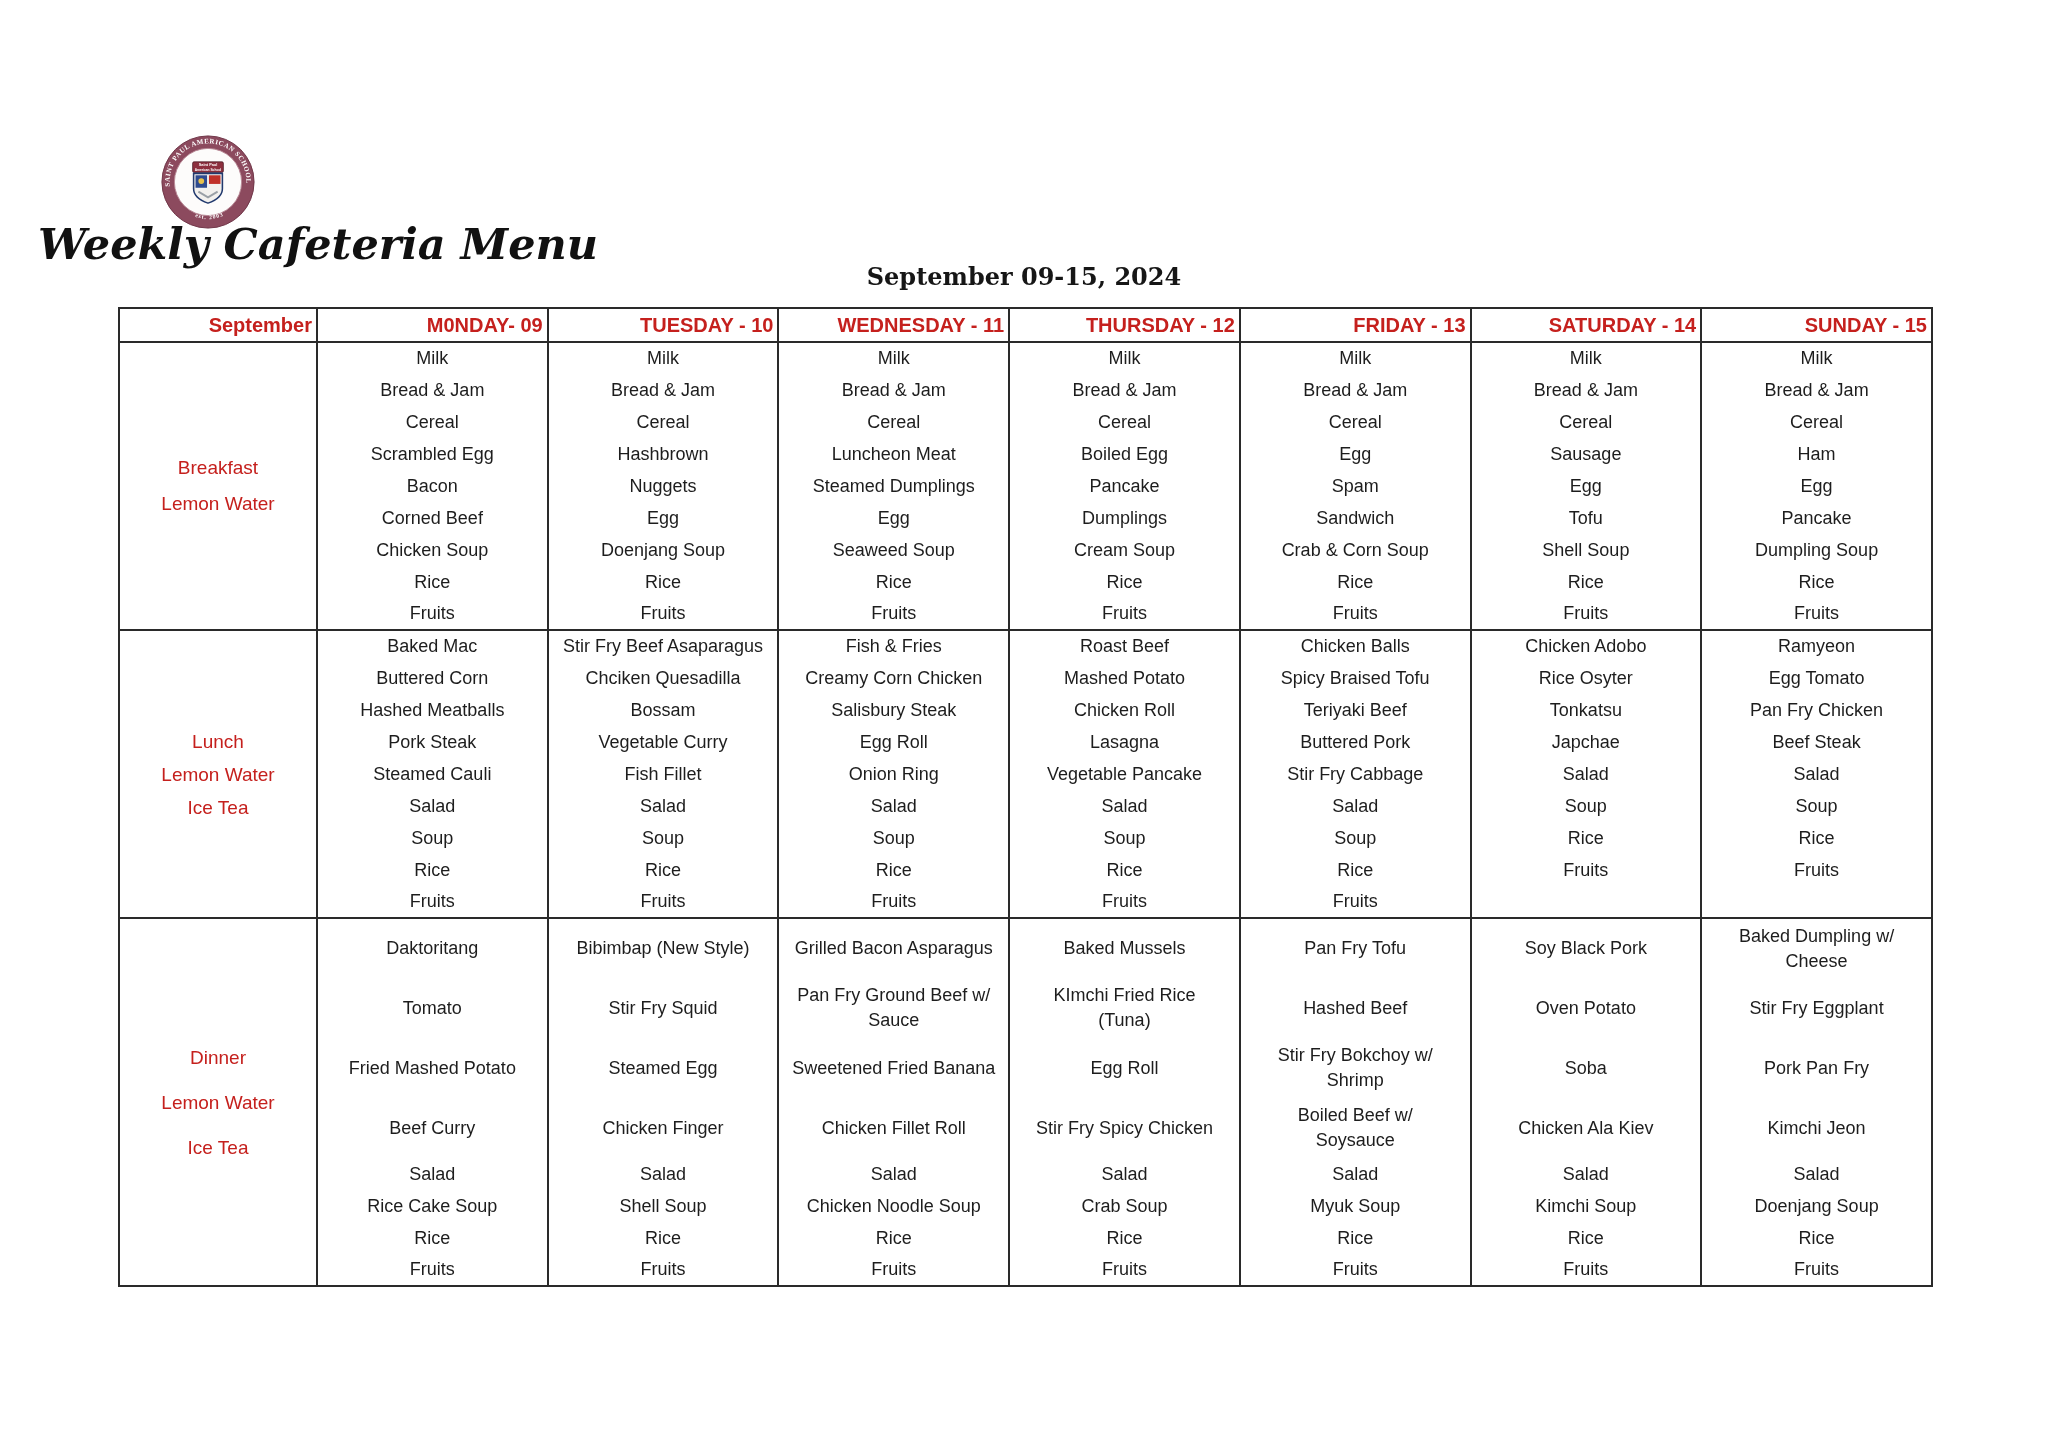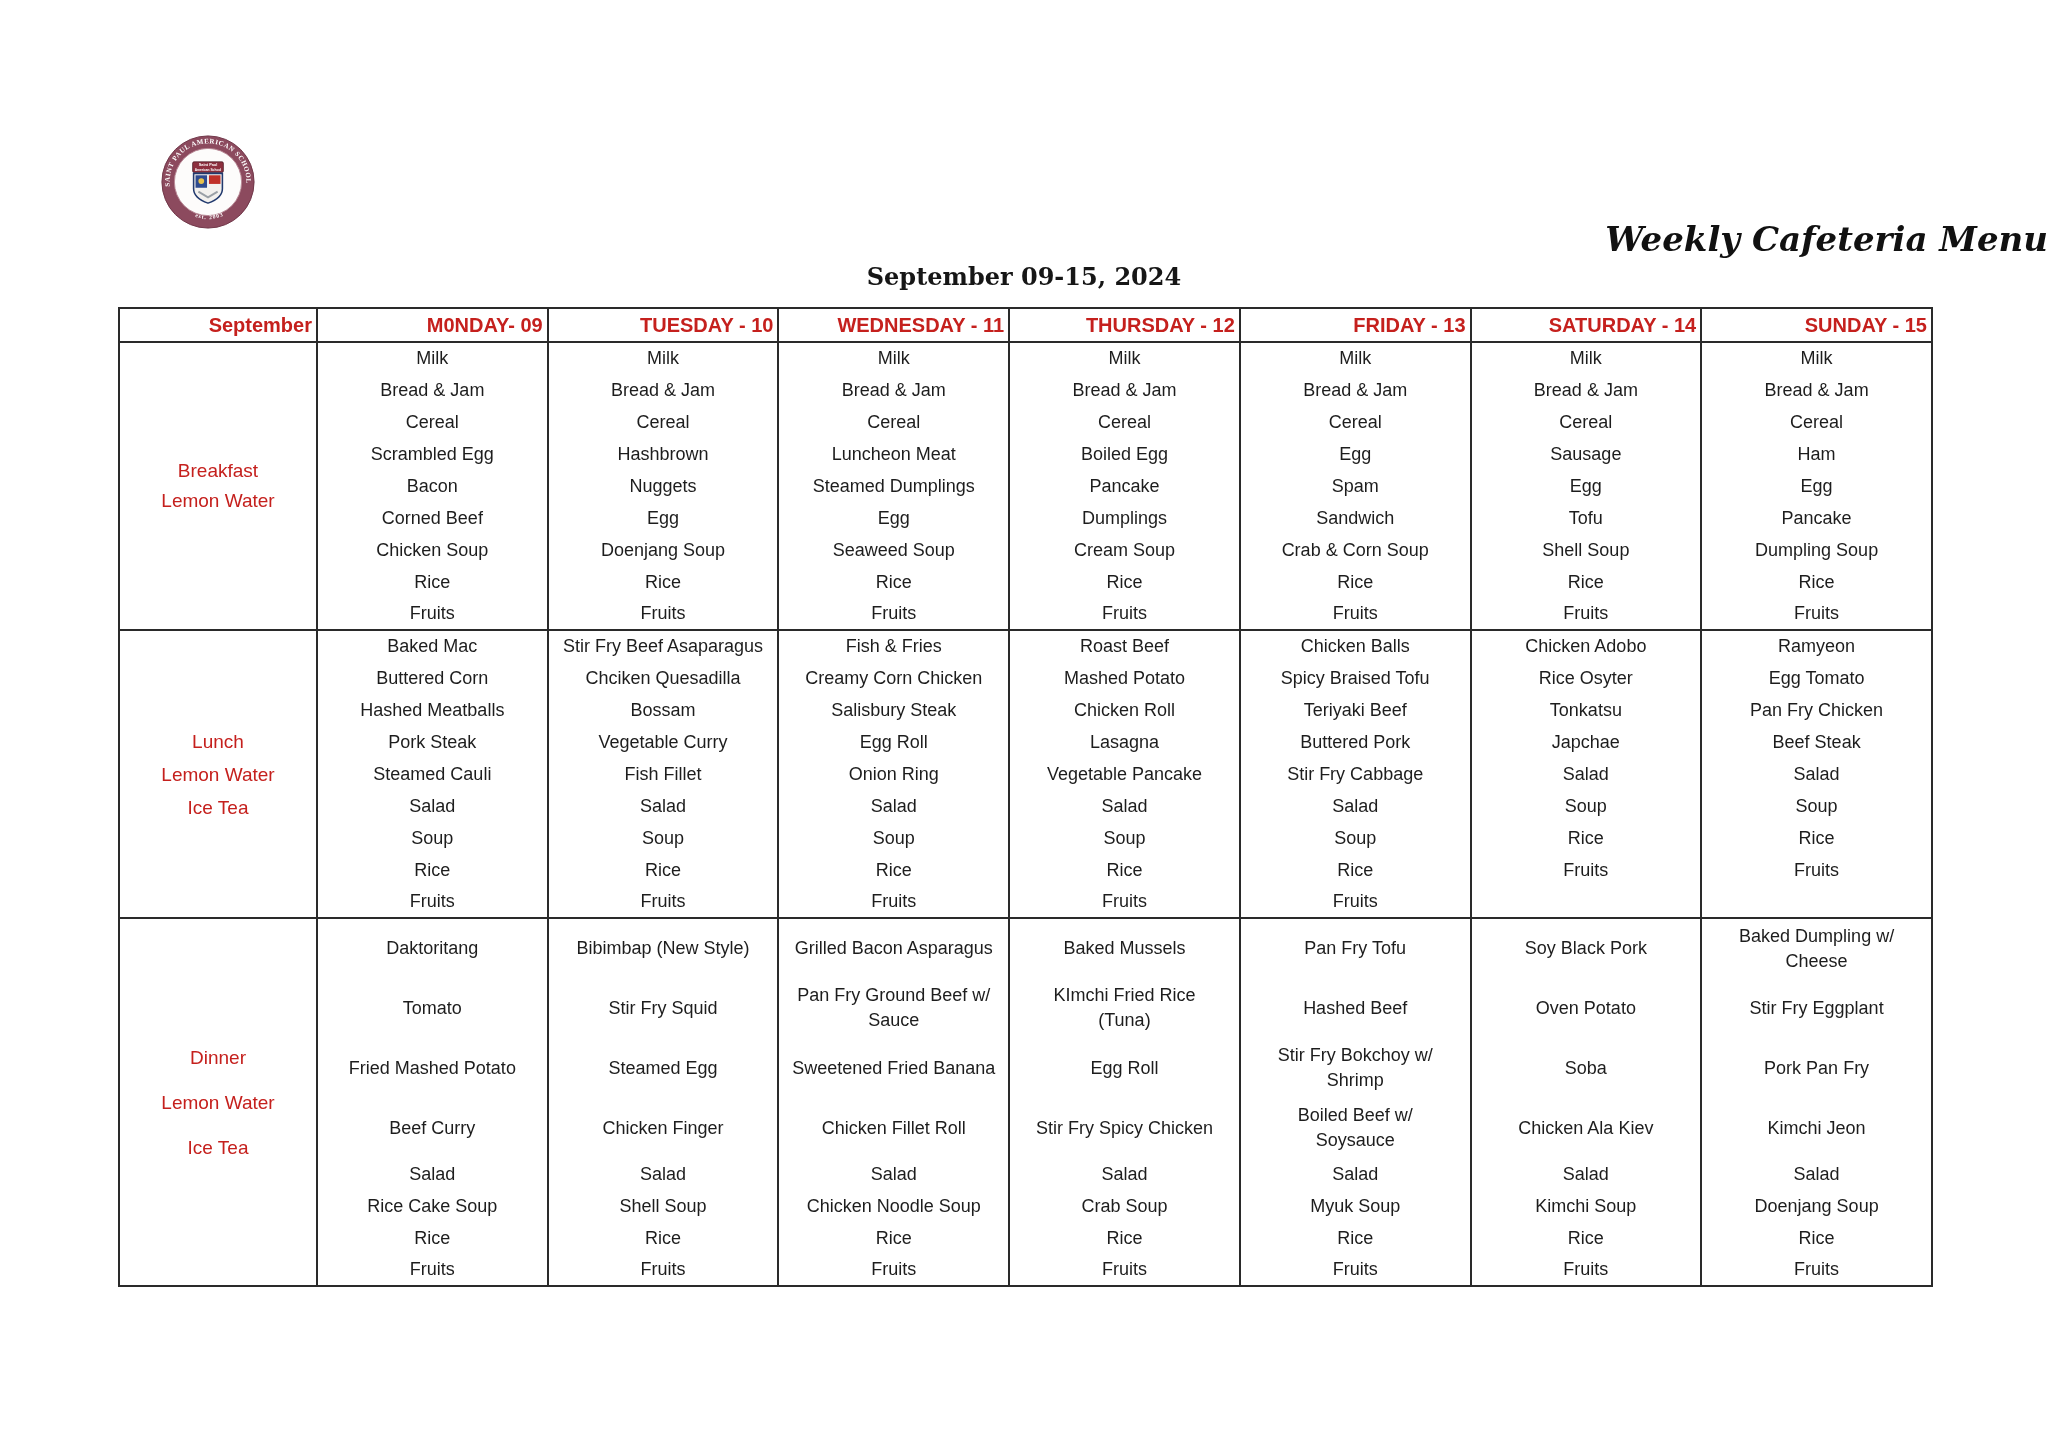--- a/index.html
+++ b/index.html
@@ -17,24 +17,24 @@
     overflow:hidden;
   }
   .logo{position:absolute;left:160px;top:134px;width:96px;height:96px;}
   .school-name{
     position:absolute;left:318px;top:172px;
     font-size:30px;font-weight:bold;color:#161616;
     letter-spacing:0px;white-space:nowrap;
   }
   .menu-title{
     position:absolute;left:0;right:0;top:219px;
-    text-align:right;
+    text-align:left;
     font-family:"DejaVu Serif","Liberation Serif",serif;
     font-style:italic;font-weight:bold;
-    font-size:34px;color:#111;margin-left:38px;
+    font-size:43px;color:#111;margin-left:38px;
   }
   .date-range{
     position:absolute;left:0;right:0;top:262px;
     text-align:center;
     font-family:"DejaVu Serif","Liberation Serif",serif;
     font-weight:bold;
     font-size:24px;color:#161616;
   }
   table.menu{
     position:absolute;left:118px;top:307px;
@@ -64,21 +64,21 @@
   tr.section-start td{border-top:2px solid var(--border);margin-left:32px;}
   td.item-cell{
     font-size:18px;
     line-height:25px;
     color:var(--text);
   }
   td.label-cell{
     color:var(--accent-red);
     font-size:19px;
   }
-  td.label-breakfast{line-height:30px;border-radius:26px;}
+  td.label-breakfast{line-height:36px;border-radius:26px;}
   td.label-lunch{line-height:33px;}
   td.label-dinner{line-height:45px;}
 </style>
 </head>
 <body>
 
 <div class="page">
 
   <svg class="logo" viewBox="0 0 100 100">
     <circle cx="50" cy="50" r="48" fill="#8c4a5e"></circle>

